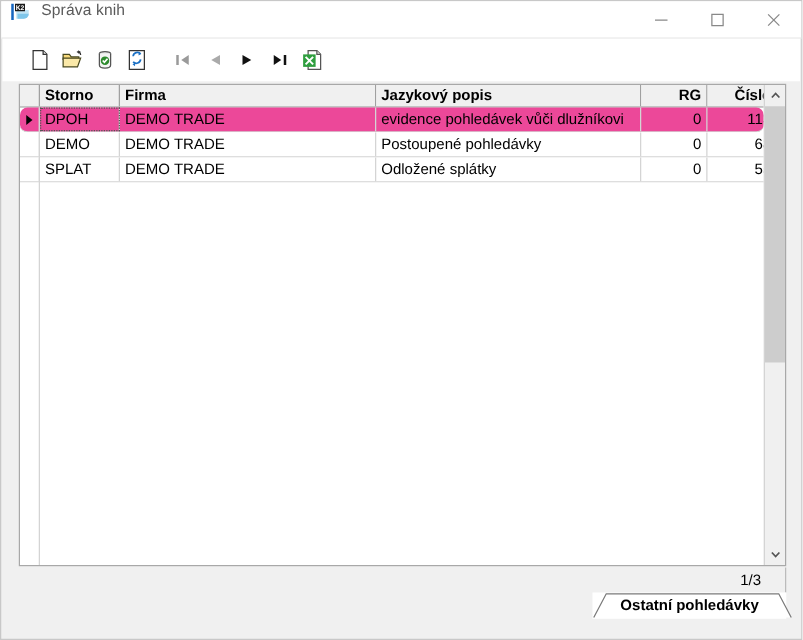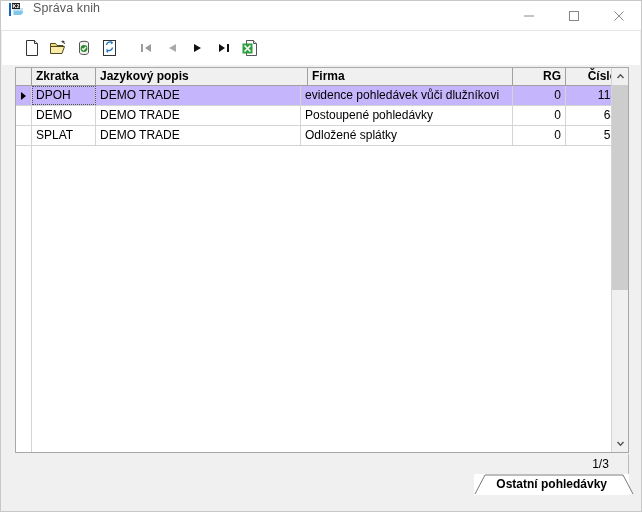--- a/index.html
+++ b/index.html
@@ -146,21 +146,21 @@
 
   
   .rows { flex: 0 0 auto; }
   .row {
     display: flex;
     height: 20px;
     box-sizing: border-box;
     border-bottom: 1px solid #d4d4d4;
     background: #ffffff;
   }
-  .row.selected { background: #c4b5fd; }
+  .row.selected { background: #ec4899; border-radius: 6px; }
   .row .cell {
     padding: 0 4px;
     line-height: 19px;
     font-size: 12px;
     box-sizing: border-box;
     border-right: 1px solid #d4d4d4;
     overflow: hidden;
     white-space: nowrap;
   }
   .row .cell.num { text-align: right; }
@@ -433,23 +433,23 @@
       </svg>
     </div>
   </div>
 
   <div class="grid-panel">
     <div class="grid-inner">
       <div class="grid-main">
 
         <div class="hdr-row">
           <div class="hdr-gutter"></div>
-          <div class="hdr-cell c-zkr">Zkratka</div>
+          <div class="hdr-cell c-zkr">Storno</div>
+          <div class="hdr-cell c-fir">Firma</div>
           <div class="hdr-cell c-jaz">Jazykový popis</div>
-          <div class="hdr-cell c-fir">Firma</div>
           <div class="hdr-cell c-rg num">RG</div>
           <div class="hdr-cell c-cis num">Číslo</div>
         </div>
 
         <div class="rows">
 
           <div class="row selected">
             <div class="gutter">
               <div class="marker"></div>
             </div>

